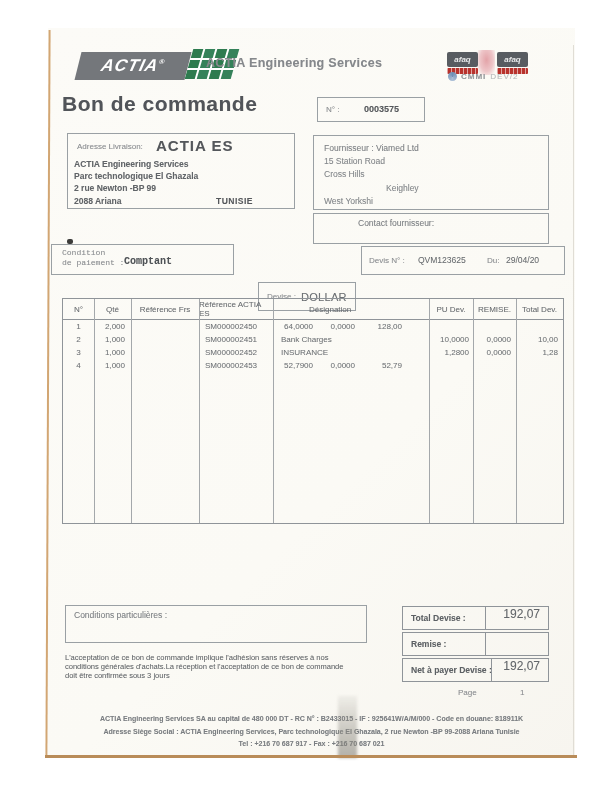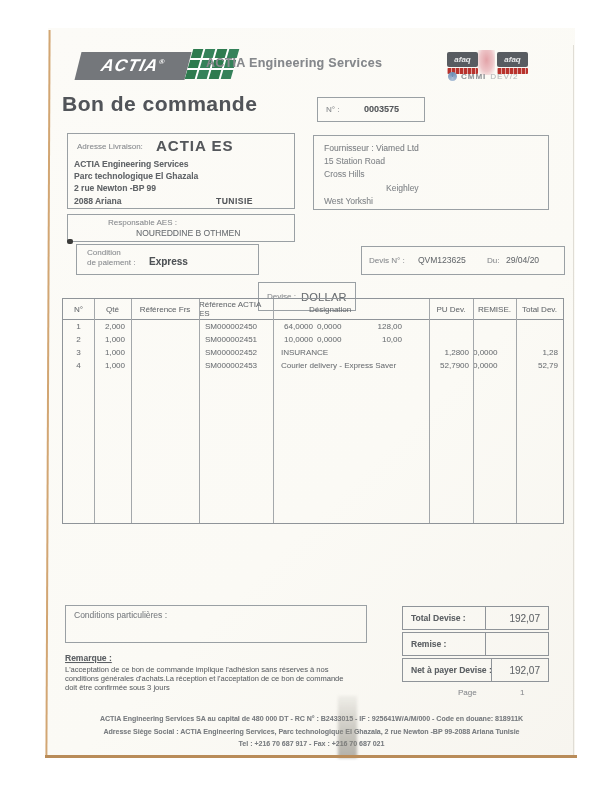--- a/index.html
+++ b/index.html
@@ -79,21 +79,21 @@
   .supp-l0{position:absolute;left:10px;top:7px;font-size:8.5px;color:#7e8286;}
   .supp-l1{position:absolute;left:10px;top:20px;font-size:8.5px;color:#84888c;}
   .supp-l2{position:absolute;left:10px;top:33px;font-size:8.5px;color:#84888c;}
   .supp-l3{position:absolute;left:72px;top:47px;font-size:8.5px;color:#84888c;}
   .supp-l4{position:absolute;left:10px;top:60px;font-size:8.5px;color:#84888c;}
 
   .contact-box{left:265px;top:185px;width:234px;height:29px;}
   .contact-label{position:absolute;left:44px;top:4px;font-size:8.5px;color:#7e8286;}
 
   
-  .pay-box{left:28px;top:216px;width:181px;height:29px;}
+  .pay-box{left:3px;top:216px;width:181px;height:29px;font-family:Liberation Mono, monospace;}
   .pay-l1{position:absolute;left:10px;top:3px;font-size:8px;color:#8d9094;}
   .pay-l2{position:absolute;left:10px;top:13px;font-size:8px;color:#8d9094;}
   .pay-value{position:absolute;left:72px;top:11px;font-size:10px;font-weight:bold;color:#4e5256;}
   .devise-box{left:210px;top:218px;width:96px;height:27px;margin-top:36px;}
   .devise-label{position:absolute;left:8px;top:9px;font-size:8px;color:#8d9094;}
   .devise-value{position:absolute;left:42px;top:8px;font-size:11px;color:#6b6f73;letter-spacing:0.3px;text-align:center;}
   .devis-box{left:313px;top:218px;width:202px;height:27px;}
   .devis-label{position:absolute;left:7px;top:9px;font-size:8px;color:#8d9094;}
   .devis-value{position:absolute;left:56px;top:8px;font-size:8.5px;color:#6b6f73;}
   .du-label{position:absolute;left:125px;top:9px;font-size:8px;color:#8d9094;}
@@ -107,33 +107,33 @@
   .po-row{display:flex;height:13px;}
   .po-cell{font-size:8px;color:#72767a;line-height:13px;white-space:nowrap;overflow:hidden;}
   .c0{width:31px;} .c1{width:37px;} .c2{width:68px;} .c3{width:74px;}
   .c4{width:156px;} .c5{width:44px;} .c6{width:43px;} .c7{width:47px;}
   .po-cell.c0{text-align:center;}
   .po-cell.c1{text-align:right;padding-right:6px;box-sizing:border-box;}
   .po-cell.c2{padding-left:4px;box-sizing:border-box;}
   .po-cell.c3{padding-left:6px;box-sizing:border-box;}
   .po-cell.c4{padding-left:8px;box-sizing:border-box;}
   .po-cell.c5{text-align:right;padding-right:4px;box-sizing:border-box;}
-  .po-cell.c6{text-align:left;padding-right:5px;box-sizing:border-box;}
+  .po-cell.c6{text-align:right;padding-right:5px;box-sizing:border-box;}
   .po-cell.c7{text-align:right;padding-right:5px;box-sizing:border-box;}
   .po-hcell.c4{justify-content:flex-start;padding-left:36px;box-sizing:border-box;}
   .vline{position:absolute;top:0;bottom:0;width:1px;background:#a4a8ab;}
 
   
   .cond-box{left:17px;top:577px;width:300px;height:36px;}
   .cond-label{position:absolute;left:8px;top:4px;font-size:8.5px;color:#7e8286;}
 
   .tot-box{position:absolute;left:354px;width:145px;height:22px;border:1px solid #8f9499;text-decoration:underline;}
   .tot-divider{position:absolute;top:0;bottom:0;width:1px;background:#8f9499;}
   .tot-label{position:absolute;left:8px;top:6px;font-size:8.5px;font-weight:bold;color:#5c6064;}
-  .tot-value{position:absolute;right:8px;top:6px;font-size:10px;color:#63676b;}
+  .tot-value{position:absolute;right:8px;top:0;font-size:12px;color:#63676b;}
   .tb1{top:578px;} .tb2{top:604px;} .tb3{top:630px;}
 
   .page-row{position:absolute;left:410px;top:660px;font-size:8px;color:#8d9094;}
   .page-num{position:absolute;left:472px;top:660px;font-size:8px;color:#8d9094;}
 
   .remarque{position:absolute;left:17px;top:625px;width:330px;}
   .rem-title{font-size:8.5px;font-weight:bold;color:#5c6064;text-decoration:underline;margin-bottom:2px;}
   .rem-line{font-size:7.5px;color:#63676b;line-height:9px;}
 
   .footer{position:absolute;left:10px;top:685px;width:507px;text-align:center;}
@@ -185,39 +185,38 @@
     <div class="box deliv-box">
       <span class="deliv-label">Adresse Livraison:</span>
       <span class="deliv-name">ACTIA ES</span>
       <span class="addr-line l1">ACTIA Engineering Services</span>
       <span class="addr-line l2">Parc technologique El Ghazala</span>
       <span class="addr-line l3">2 rue Newton -BP 99</span>
       <span class="addr-line l4">2088 Ariana</span>
       <span class="country">TUNISIE</span>
     </div>
 
-    <div class="box resp-box">
-      <span class="resp-label">Responsable AES :</span>
-      <span class="resp-name">NOUREDDINE B OTHMEN</span>
-    </div>
 
     <div class="box supp-box">
       <span class="supp-l0">Fournisseur : Viamed Ltd</span>
       <span class="supp-l1">15 Station Road</span>
       <span class="supp-l2">Cross Hills</span>
       <span class="supp-l3">Keighley</span>
       <span class="supp-l4">West Yorkshi</span>
     </div>
 
+    <div class="box contact-box">
+      <span class="contact-label">Contact fournisseur:</span>
+    </div>
 
     <div class="tick-mark"></div>
     <div class="box pay-box">
       <span class="pay-l1">Condition</span>
       <span class="pay-l2">de paiement :</span>
-      <span class="pay-value">Express</span>
+      <span class="pay-value">Comptant</span>
     </div>
     <div class="box devise-box">
       <span class="devise-label">Devise :</span>
       <span class="devise-value">DOLLAR</span>
     </div>
     <div class="box devis-box">
       <span class="devis-label">Devis N° :</span>
       <span class="devis-value">QVM123625</span>
       <span class="du-label">Du:</span>
       <span class="du-value">29/04/20</span>
@@ -242,40 +241,40 @@
             <div class="po-cell c3">SM000002450</div>
             <div class="po-cell c5">64,0000</div>
             <div class="po-cell c6">0,0000</div>
             <div class="po-cell c7">128,00</div>
           </div>
           <div class="po-row">
             <div class="po-cell c0">2</div>
             <div class="po-cell c1">1,000</div>
             <div class="po-cell c2"></div>
             <div class="po-cell c3">SM000002451</div>
+            <div class="po-cell c4">Bank Charges</div>
             <div class="po-cell c5">10,0000</div>
             <div class="po-cell c6">0,0000</div>
             <div class="po-cell c7">10,00</div>
           </div>
           <div class="po-row">
             <div class="po-cell c0">3</div>
             <div class="po-cell c1">1,000</div>
             <div class="po-cell c2"></div>
             <div class="po-cell c3">SM000002452</div>
             <div class="po-cell c4">INSURANCE</div>
             <div class="po-cell c5">1,2800</div>
             <div class="po-cell c6">0,0000</div>
             <div class="po-cell c7">1,28</div>
           </div>
           <div class="po-row">
             <div class="po-cell c0">4</div>
             <div class="po-cell c1">1,000</div>
             <div class="po-cell c2"></div>
             <div class="po-cell c3">SM000002453</div>
-            <div class="po-cell c4">Courier delivery - Express Saver</div>
             <div class="po-cell c5">52,7900</div>
             <div class="po-cell c6">0,0000</div>
             <div class="po-cell c7">52,79</div>
           </div>
         </div>
       <div class="vline" style="left:31px;"></div>
       <div class="vline" style="left:68px;"></div>
       <div class="vline" style="left:136px;"></div>
       <div class="vline" style="left:210px;"></div>
       <div class="vline" style="left:366px;"></div>
@@ -300,21 +299,20 @@
     <div class="tot-box tb3">
       <span class="tot-label">Net à payer Devise :</span>
       <div class="tot-divider" style="left:88px;"></div>
       <span class="tot-value">192,07</span>
     </div>
 
     <div class="page-row">Page</div>
     <div class="page-num">1</div>
 
     <div class="remarque">
-      <div class="rem-title">Remarque :</div>
       <div class="rem-line">L'acceptation de ce bon de commande implique l'adhésion sans réserves à nos</div>
       <div class="rem-line">conditions générales d'achats.La réception et l'acceptation de ce bon de commande</div>
       <div class="rem-line">doit être confirmée sous 3 jours</div>
     </div>
 
     <div class="footer">
       <div class="foot-line">ACTIA Engineering Services SA au capital de 480 000 DT - RC N° : B2433015 - IF : 925641W/A/M/000 - Code en douane: 818911K</div>
       <div class="foot-line">Adresse Siège Social : ACTIA Engineering Services, Parc technologique El Ghazala, 2 rue Newton -BP 99-2088 Ariana Tunisie</div>
       <div class="foot-line">Tel : +216 70 687 917 - Fax : +216 70 687 021</div>
     </div>

